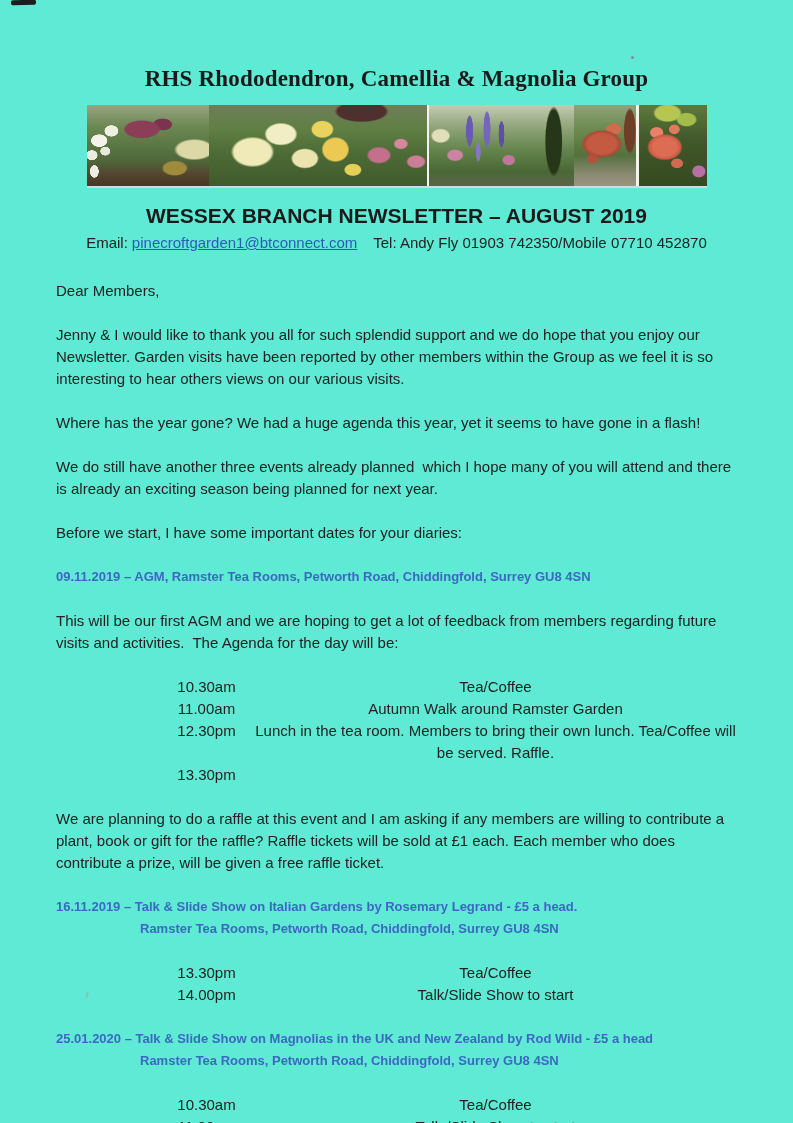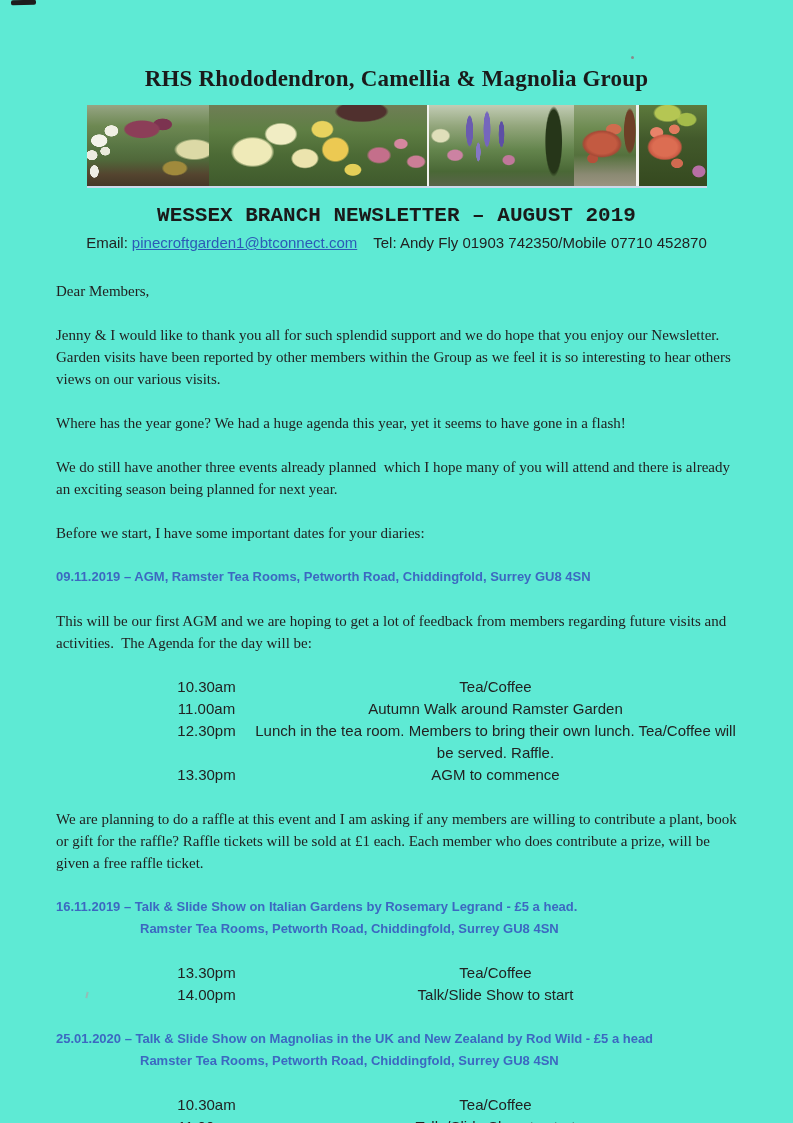--- a/index.html
+++ b/index.html
@@ -112,21 +112,21 @@
       radial-gradient(9px 8px at 52% 30%, #e07a5e 55%, transparent 64%),
       radial-gradient(11px 10px at 88% 82%, #b86fa6 55%, transparent 64%),
       radial-gradient(22px 14px at 42% 10%, #b5c653 55%, transparent 66%),
       radial-gradient(16px 11px at 70% 18%, #a4bc4a 55%, transparent 66%),
       linear-gradient(to bottom, #5d7a3c 0%, #42592b 42%, #35491f 100%);
   }
 
   .newsletter-title {
     margin-top: 14px;
     text-align: center;
-    font-family: Liberation Mono, monospace;
+    font-family: Liberation Sans, sans-serif;
     font-weight: bold;
     font-size: 21px;
     line-height: 27px;
     color: #1a1a1a;
   }
 
   .contact-line {
     margin-top: 3px;
     text-align: center;
     font-size: 15px;
@@ -136,21 +136,21 @@
   .email-link {
     color: #2c5bb6;
     text-decoration: underline;
     cursor: pointer;
     margin-left: 4px;
   }
   .tel { margin-left: 16px; }
 
   .body-text { margin-top: 26px; font-size: 15px; line-height: 22px; }
 
-  .para { white-space: pre-wrap; margin-bottom: 22px; font-family: Liberation Serif, serif; }
+  .para { white-space: pre-wrap; margin-bottom: 22px; }
 
   .event-heading {
     font-size: 13px;
     line-height: 22px;
     font-weight: bold;
     color: #3c68c1;
     margin-bottom: 22px;
   }
   .event-heading .hline { display: block; white-space: nowrap; }
   .event-heading .indent { padding-left: 84px; }
@@ -211,21 +211,20 @@
       <div class="agenda-row">
         <span class="agenda-time">11.00am</span>
         <span class="agenda-desc">Autumn Walk around Ramster Garden</span>
       </div>
       <div class="agenda-row">
         <span class="agenda-time">12.30pm</span>
         <span class="agenda-desc">Lunch in the tea room. Members to bring their own lunch. Tea/Coffee will be served. Raffle.</span>
       </div>
       <div class="agenda-row">
         <span class="agenda-time">13.30pm</span>
-        <span class="agenda-desc">AGM to commence</span>
       </div>
     </div>
 
     <p class="para">We are planning to do a raffle at this event and I am asking if any members are willing to contribute a plant, book or gift for the raffle? Raffle tickets will be sold at £1 each. Each member who does contribute a prize, will be given a free raffle ticket.</p>
 
     <h3 class="event-heading">
       <span class="hline">16.11.2019 – Talk &amp; Slide Show on Italian Gardens by Rosemary Legrand - £5 a head.</span>
       <span class="hline indent">Ramster Tea Rooms, Petworth Road, Chiddingfold, Surrey GU8 4SN</span>
     </h3>
 

